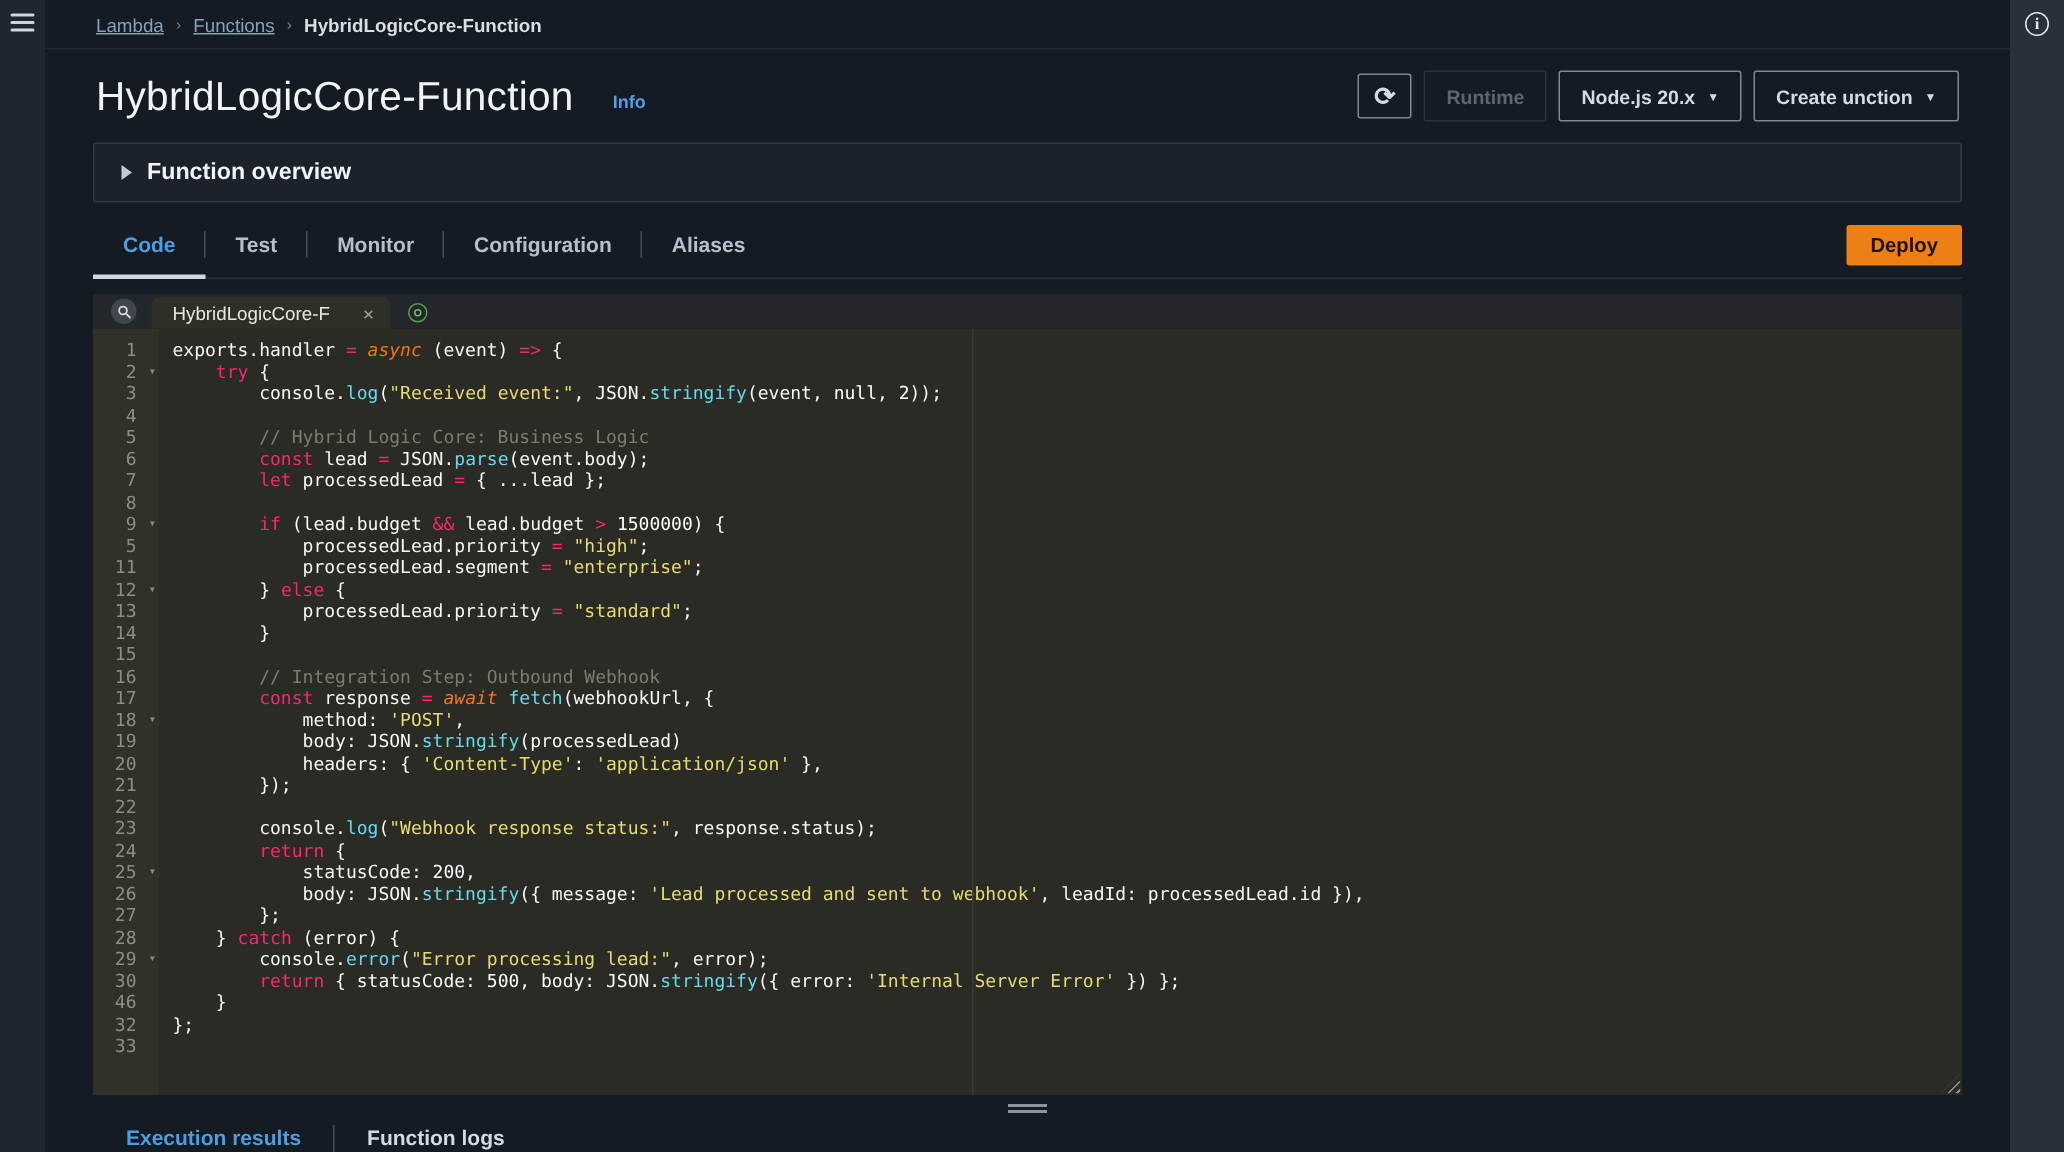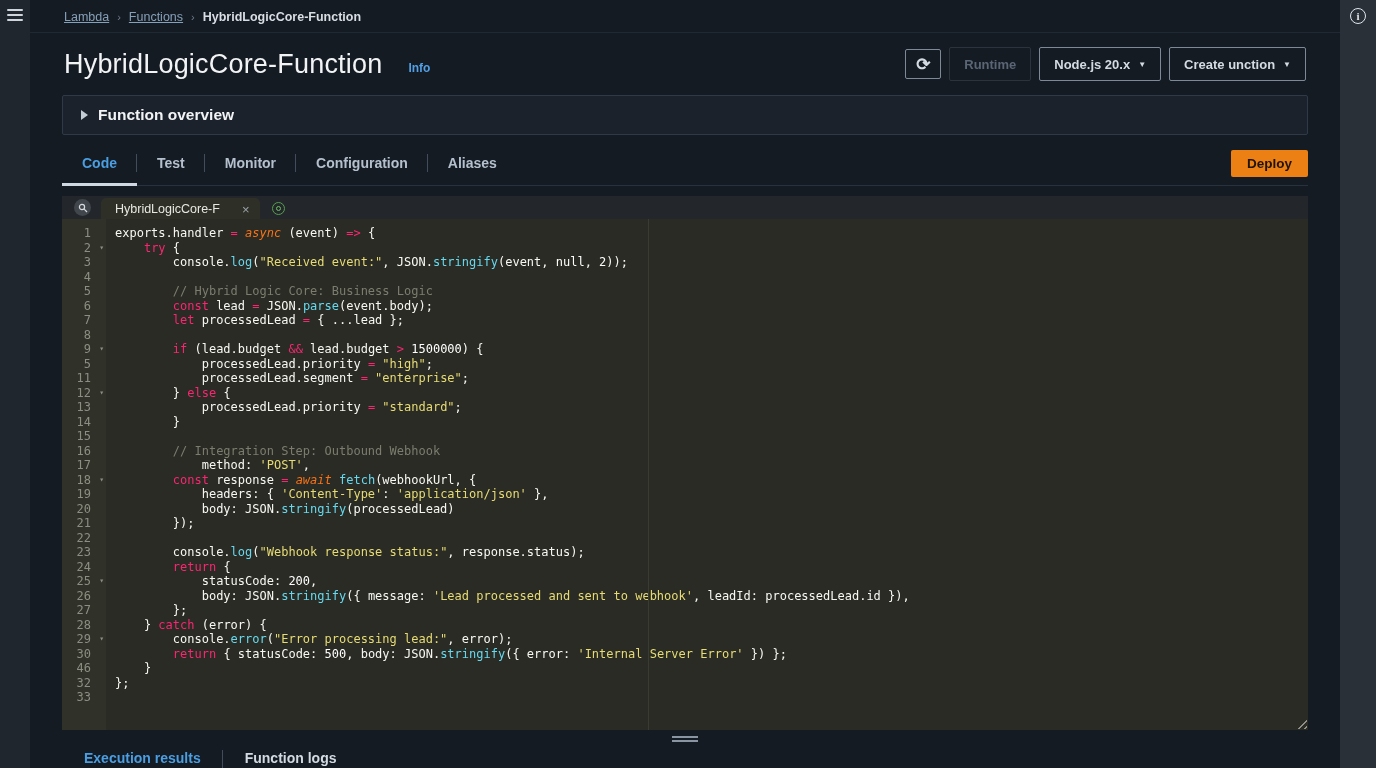--- a/index.html
+++ b/index.html
@@ -207,24 +207,24 @@
             <div class="code-row"><span class="tok-p">        </span><span class="tok-k">let</span><span class="tok-p"> processedLead </span><span class="tok-o">=</span><span class="tok-p"> { ...lead };</span></div>
             <div class="code-row"> </div>
             <div class="code-row"><span class="tok-p">        </span><span class="tok-k">if</span><span class="tok-p"> (lead.budget </span><span class="tok-o">&amp;&amp;</span><span class="tok-p"> lead.budget </span><span class="tok-o">&gt;</span><span class="tok-p"> </span><span class="tok-n">1500000</span><span class="tok-p">) {</span></div>
             <div class="code-row"><span class="tok-p">            processedLead.priority </span><span class="tok-o">=</span><span class="tok-p"> </span><span class="tok-s">"high"</span><span class="tok-p">;</span></div>
             <div class="code-row"><span class="tok-p">            processedLead.segment </span><span class="tok-o">=</span><span class="tok-p"> </span><span class="tok-s">"enterprise"</span><span class="tok-p">;</span></div>
             <div class="code-row"><span class="tok-p">        } </span><span class="tok-k">else</span><span class="tok-p"> {</span></div>
             <div class="code-row"><span class="tok-p">            processedLead.priority </span><span class="tok-o">=</span><span class="tok-p"> </span><span class="tok-s">"standard"</span><span class="tok-p">;</span></div>
             <div class="code-row"><span class="tok-p">        }</span></div>
             <div class="code-row"> </div>
             <div class="code-row"><span class="tok-c">        // Integration Step: Outbound Webhook</span></div>
+            <div class="code-row"><span class="tok-p">        </span><span class="tok-k">const</span><span class="tok-p"> response </span><span class="tok-o">=</span><span class="tok-p"> </span><span class="tok-ki">await</span><span class="tok-p"> </span><span class="tok-f">fetch</span><span class="tok-p">(webhookUrl, {</span></div>
             <div class="code-row"><span class="tok-p">            method: </span><span class="tok-s">'POST'</span><span class="tok-p">,</span></div>
-            <div class="code-row"><span class="tok-p">        </span><span class="tok-k">const</span><span class="tok-p"> response </span><span class="tok-o">=</span><span class="tok-p"> </span><span class="tok-ki">await</span><span class="tok-p"> </span><span class="tok-f">fetch</span><span class="tok-p">(webhookUrl, {</span></div>
+            <div class="code-row"><span class="tok-p">            body: JSON.</span><span class="tok-f">stringify</span><span class="tok-p">(processedLead)</span></div>
             <div class="code-row"><span class="tok-p">            headers: { </span><span class="tok-s">'Content-Type'</span><span class="tok-p">: </span><span class="tok-s">'application/json'</span><span class="tok-p"> },</span></div>
-            <div class="code-row"><span class="tok-p">            body: JSON.</span><span class="tok-f">stringify</span><span class="tok-p">(processedLead)</span></div>
             <div class="code-row"><span class="tok-p">        });</span></div>
             <div class="code-row"> </div>
             <div class="code-row"><span class="tok-p">        console.</span><span class="tok-f">log</span><span class="tok-p">(</span><span class="tok-s">"Webhook response status:"</span><span class="tok-p">, response.status);</span></div>
             <div class="code-row"><span class="tok-p">        </span><span class="tok-k">return</span><span class="tok-p"> {</span></div>
             <div class="code-row"><span class="tok-p">            statusCode: </span><span class="tok-n">200</span><span class="tok-p">,</span></div>
             <div class="code-row"><span class="tok-p">            body: JSON.</span><span class="tok-f">stringify</span><span class="tok-p">({ message: </span><span class="tok-s">'Lead processed and sent to webhook'</span><span class="tok-p">, leadId: processedLead.id }),</span></div>
             <div class="code-row"><span class="tok-p">        };</span></div>
             <div class="code-row"><span class="tok-p">    } </span><span class="tok-k">catch</span><span class="tok-p"> (error) {</span></div>
             <div class="code-row"><span class="tok-p">        console.</span><span class="tok-f">error</span><span class="tok-p">(</span><span class="tok-s">"Error processing lead:"</span><span class="tok-p">, error);</span></div>
             <div class="code-row"><span class="tok-p">        </span><span class="tok-k">return</span><span class="tok-p"> { statusCode: </span><span class="tok-n">500</span><span class="tok-p">, body: JSON.</span><span class="tok-f">stringify</span><span class="tok-p">({ error: </span><span class="tok-s">'Internal Server Error'</span><span class="tok-p"> }) };</span></div>

